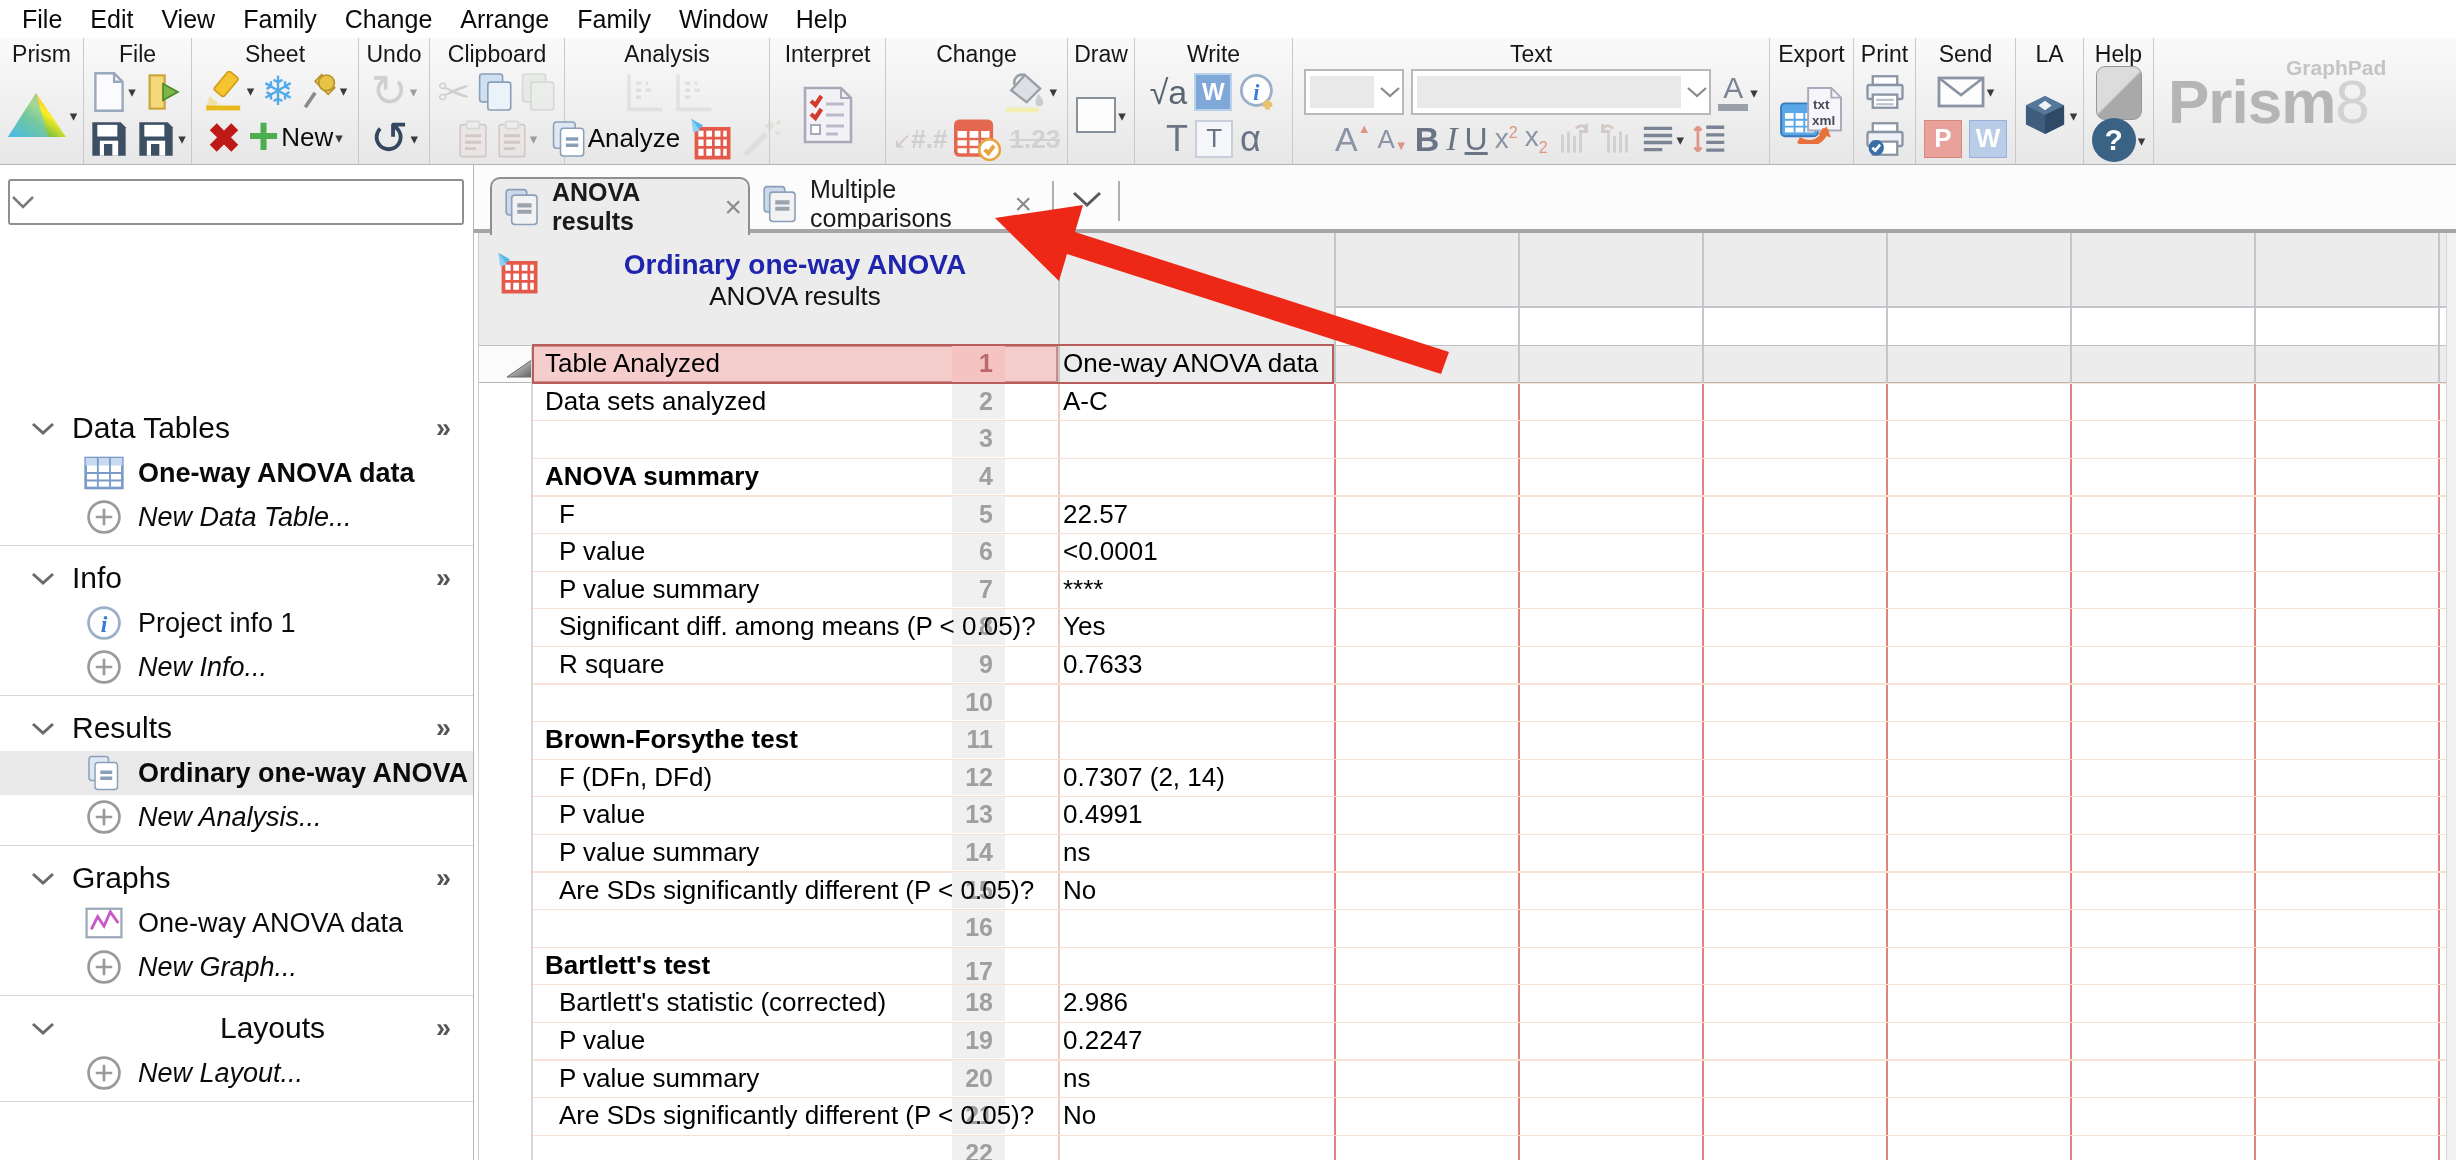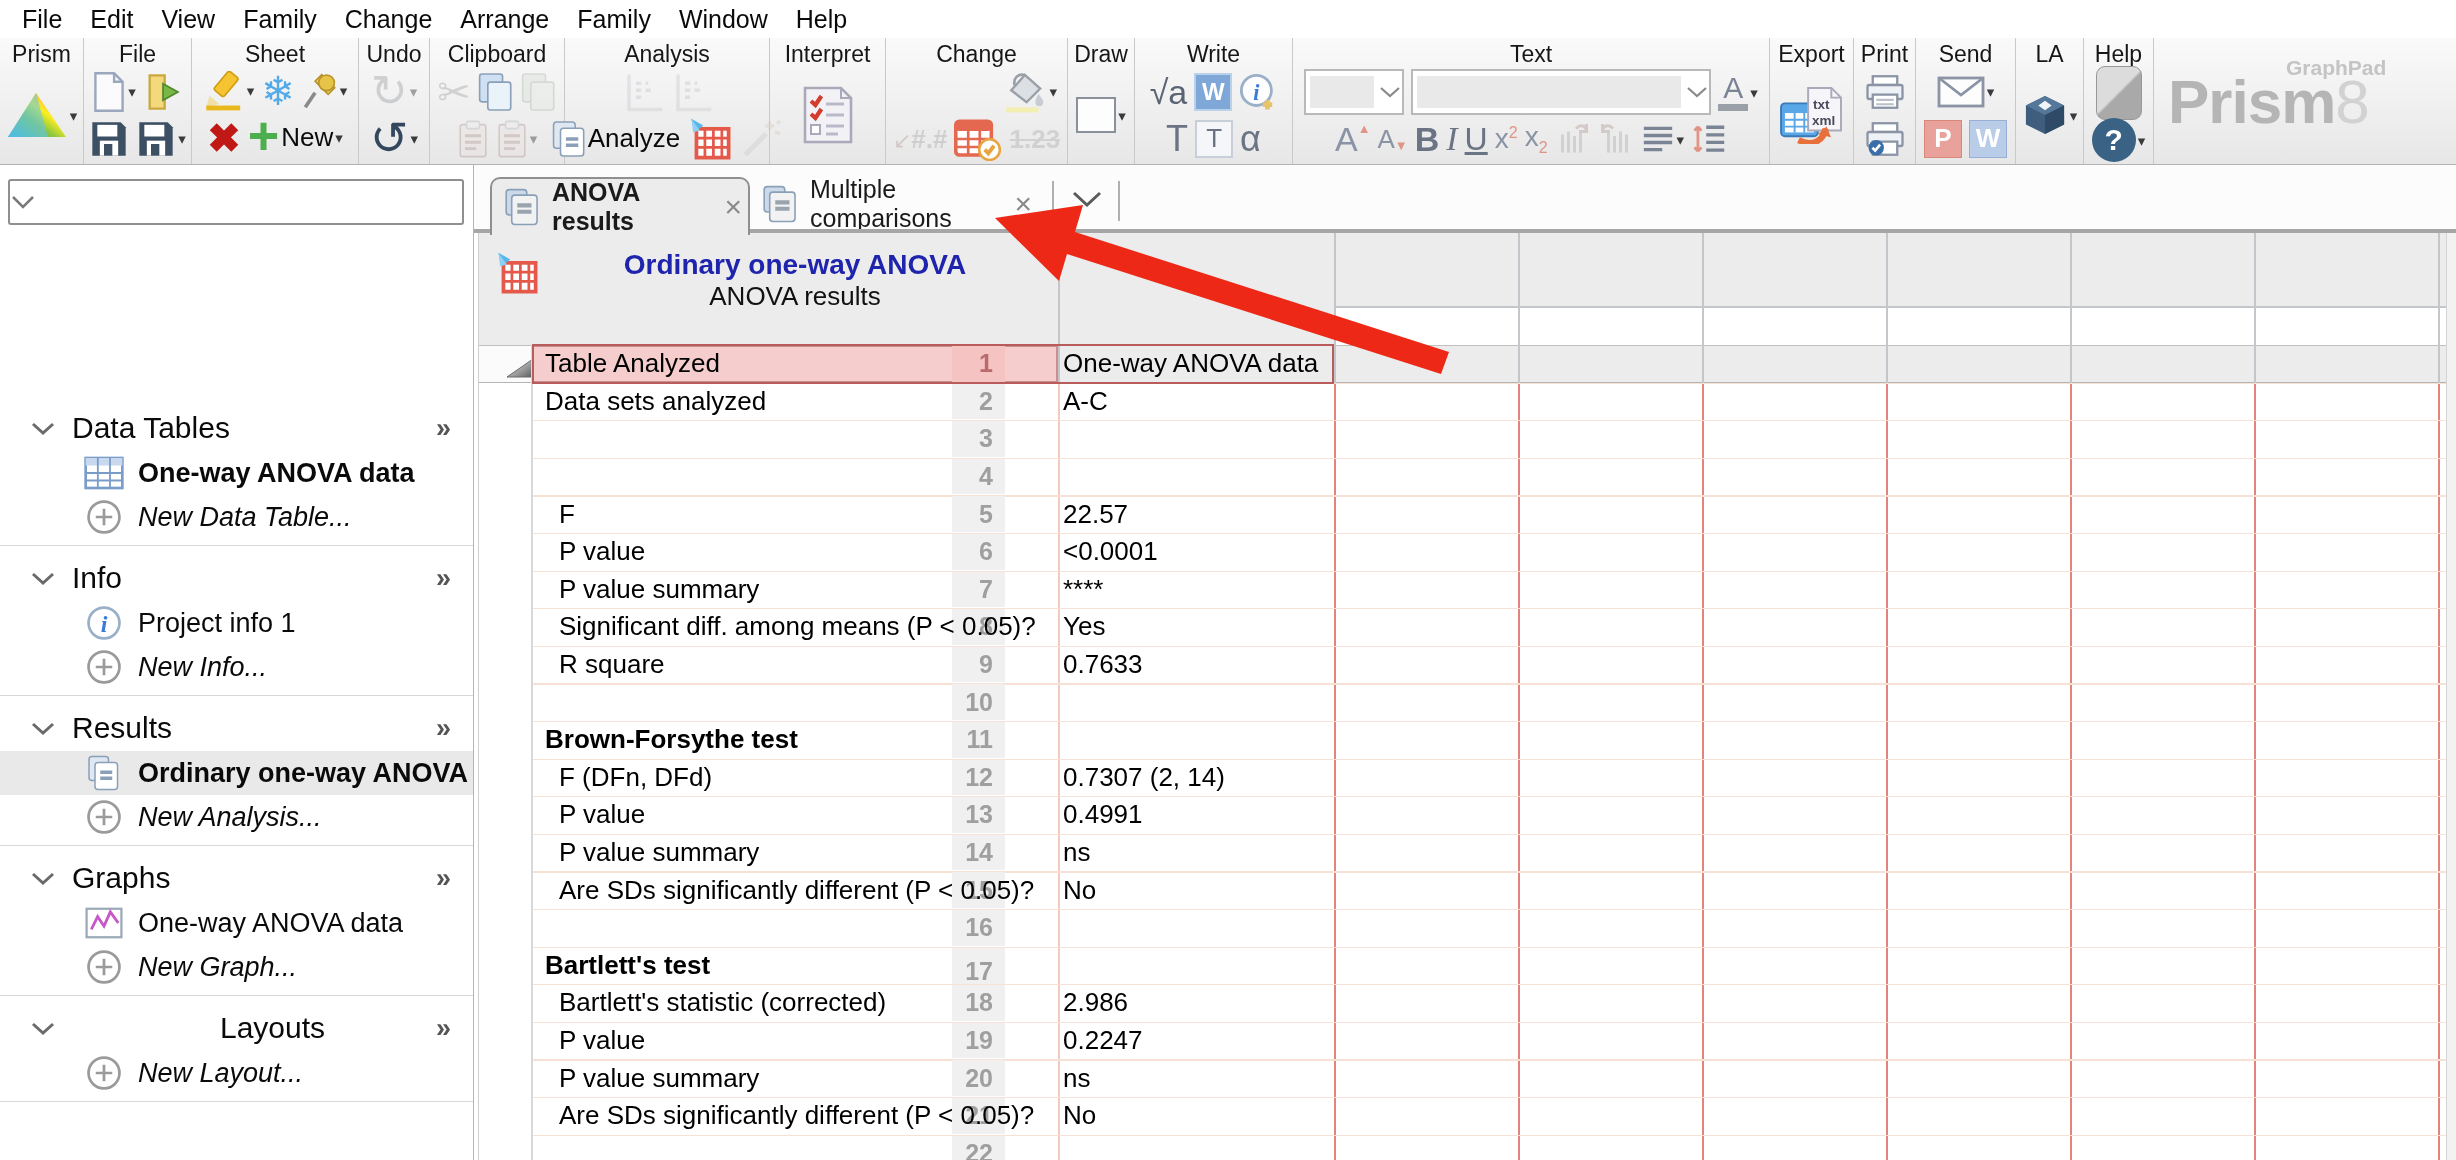--- a/index.html
+++ b/index.html
@@ -785,20 +785,21 @@
       <div class="celltext" style="left: 71px; top: 112px; width: 499px; height: 37.6px;">Table Analyzed</div>
       <div class="celltext" style="left: 589px; top: 112px; width: 271px; height: 37.6px;">One-way ANOVA data</div>
       <div class="abs" style="left: 58px; top: 149.6px; width: 1924px; height: 1.2px; background: rgb(247, 224, 212);"></div>
       <div class="rownum" style="top: 150.6px; height: 35.6px;">2</div>
       <div class="celltext" style="left: 71px; top: 149.6px; width: 499px; height: 37.6px;">Data sets analyzed</div>
       <div class="celltext" style="left: 589px; top: 149.6px; width: 271px; height: 37.6px;">A-C</div>
       <div class="abs" style="left: 58px; top: 187.2px; width: 1924px; height: 1.2px; background: rgb(247, 224, 212);"></div>
       <div class="rownum" style="top: 188.2px; height: 35.6px;">3</div>
       <div class="abs" style="left: 58px; top: 224.8px; width: 1924px; height: 1.2px; background: rgb(247, 224, 212);"></div>
       <div class="rownum" style="top: 225.8px; height: 35.6px;">4</div>
+      <div class="celltext bold" style="left: 71px; top: 224.8px; width: 499px; height: 37.6px;">ANOVA summary</div>
       <div class="abs" style="left: 58px; top: 262.4px; width: 1924px; height: 1.2px; background: rgb(247, 224, 212);"></div>
       <div class="rownum" style="top: 263.4px; height: 35.6px;">5</div>
       <div class="celltext" style="left: 85px; top: 262.4px; width: 499px; height: 37.6px;">F</div>
       <div class="celltext" style="left: 589px; top: 262.4px; width: 271px; height: 37.6px;">22.57</div>
       <div class="abs" style="left: 58px; top: 300px; width: 1924px; height: 1.2px; background: rgb(247, 224, 212);"></div>
       <div class="rownum" style="top: 301px; height: 35.6px;">6</div>
       <div class="celltext" style="left: 85px; top: 300px; width: 499px; height: 37.6px;">P value</div>
       <div class="celltext" style="left: 589px; top: 300px; width: 271px; height: 37.6px;">&lt;0.0001</div>
       <div class="abs" style="left: 58px; top: 337.6px; width: 1924px; height: 1.2px; background: rgb(247, 224, 212);"></div>
       <div class="rownum" style="top: 338.6px; height: 35.6px;">7</div>

